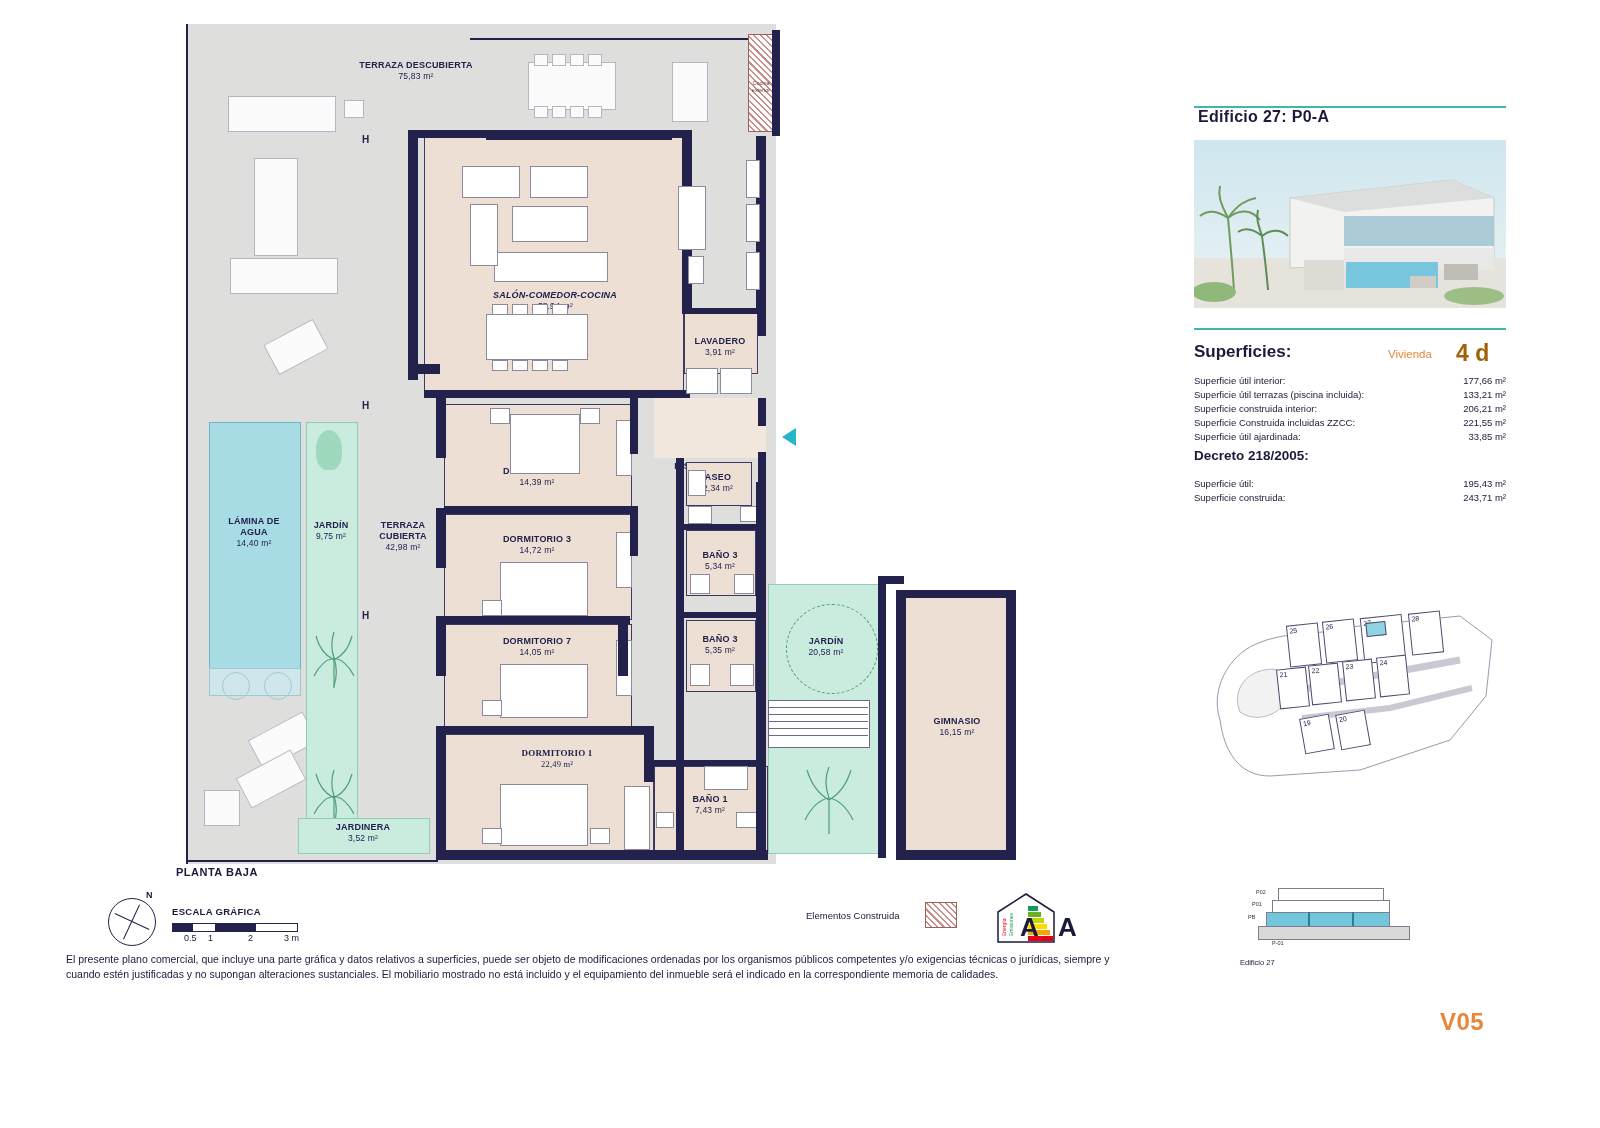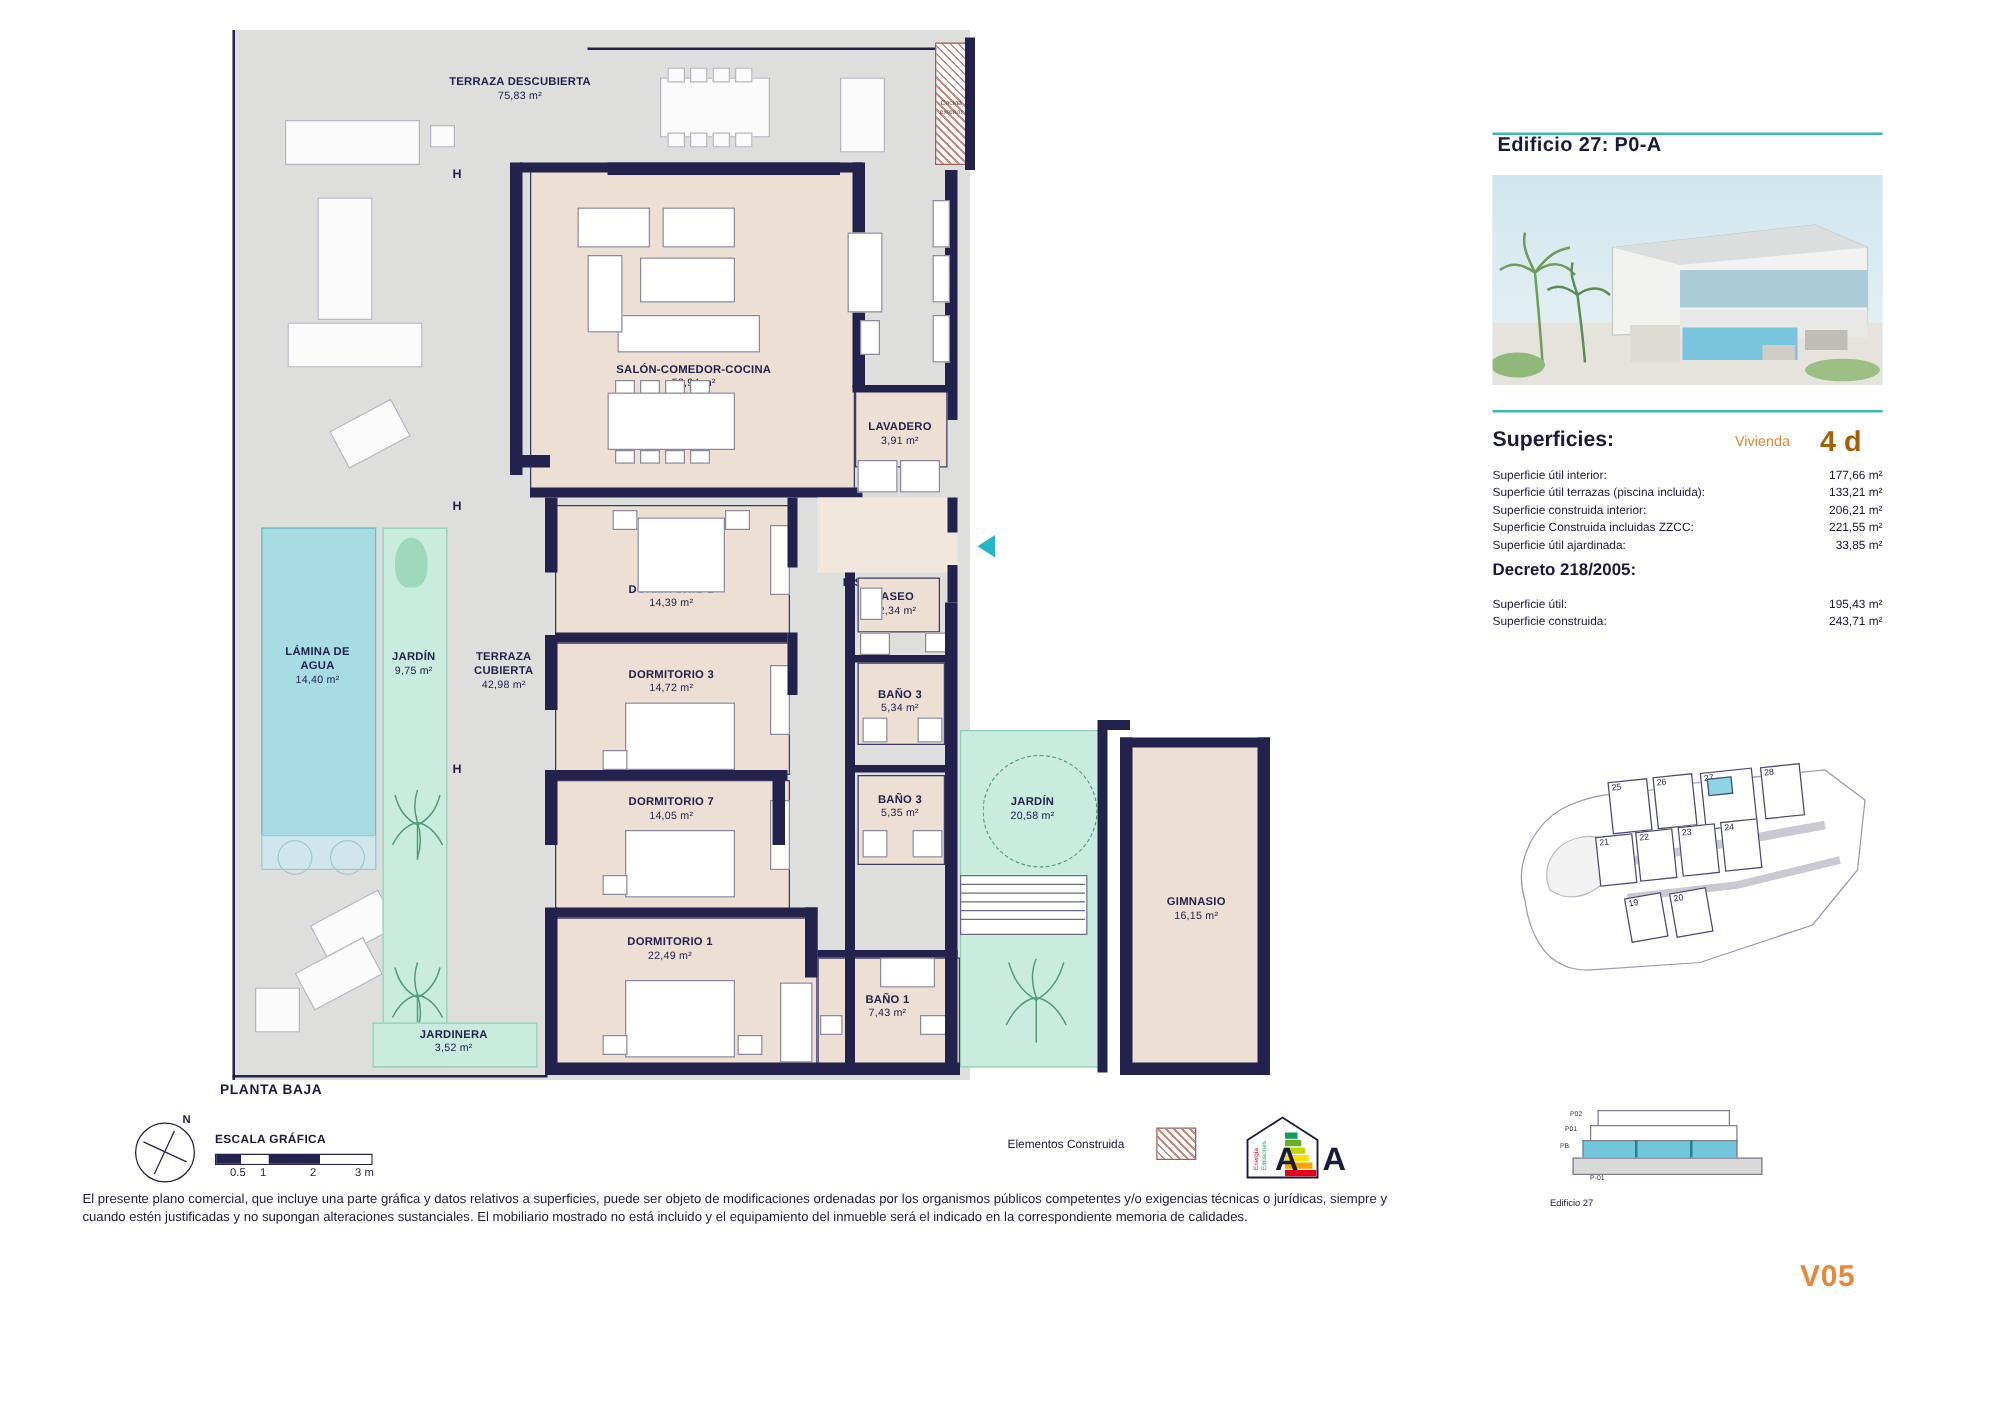--- a/index.html
+++ b/index.html
@@ -188,21 +188,21 @@
 
     <div class="room" style="left:424px;top:134px;width:258px;height:258px;"></div>
     <div class="wall" style="left:416px;top:130px;width:274px;height:8px;"></div>
     <div class="wall" style="left:486px;top:130px;width:186px;height:10px;"></div>
     <div class="wall" style="left:408px;top:130px;width:10px;height:250px;"></div>
     <div class="wall" style="left:408px;top:364px;width:32px;height:10px;"></div>
     <div class="wall" style="left:682px;top:130px;width:10px;height:180px;"></div>
     <div class="wall" style="left:756px;top:136px;width:10px;height:200px;"></div>
     <div class="wall" style="left:424px;top:390px;width:266px;height:8px;"></div>
 
-    <div class="lbl" style="left:480px;top:290px;width:150px;">
+    <div class="lbl" style="left:480px;top:290px;width:150px;font-style:italic;">
       <span>SALÓN-COMEDOR-COCINA</span>
       <span class="a">58,94 m²</span>
     </div>
 
     <div class="furn" style="left:462px;top:166px;width:56px;height:30px;"></div>
     <div class="furn" style="left:530px;top:166px;width:56px;height:30px;"></div>
     <div class="furn" style="left:512px;top:206px;width:74px;height:34px;"></div>
     <div class="furn" style="left:494px;top:252px;width:112px;height:28px;"></div>
     <div class="furn" style="left:470px;top:204px;width:26px;height:60px;"></div>
     <div class="furn" style="left:678px;top:186px;width:26px;height:62px;"></div>
@@ -269,21 +269,21 @@
     <div class="room" style="left:444px;top:624px;width:186px;height:104px;"></div>
     <div class="lbl" style="left:460px;top:636px;width:154px;">
       <span>DORMITORIO 7</span>
       <span class="a">14,05 m²</span>
     </div>
     <div class="furn" style="left:500px;top:664px;width:86px;height:52px;"></div>
     <div class="furn" style="left:482px;top:700px;width:18px;height:14px;"></div>
     <div class="furn" style="left:616px;top:640px;width:14px;height:54px;"></div>
 
     <div class="room" style="left:444px;top:734px;width:208px;height:118px;"></div>
-    <div class="lbl" style="left:452px;top:748px;width:168px;">
+    <div class="lbl" style="left:473px;top:748px;width:168px;font-family:Liberation Serif, serif;">
       <span>DORMITORIO 1</span>
       <span class="a">22,49 m²</span>
     </div>
     <div class="furn" style="left:500px;top:784px;width:86px;height:60px;"></div>
     <div class="furn" style="left:482px;top:828px;width:18px;height:14px;"></div>
     <div class="furn" style="left:590px;top:828px;width:18px;height:14px;"></div>
 
     <div class="room" style="left:686px;top:530px;width:68px;height:64px;"></div>
     <div class="lbl" style="left:686px;top:550px;width:68px;">
       <span>BAÑO 3</span>

